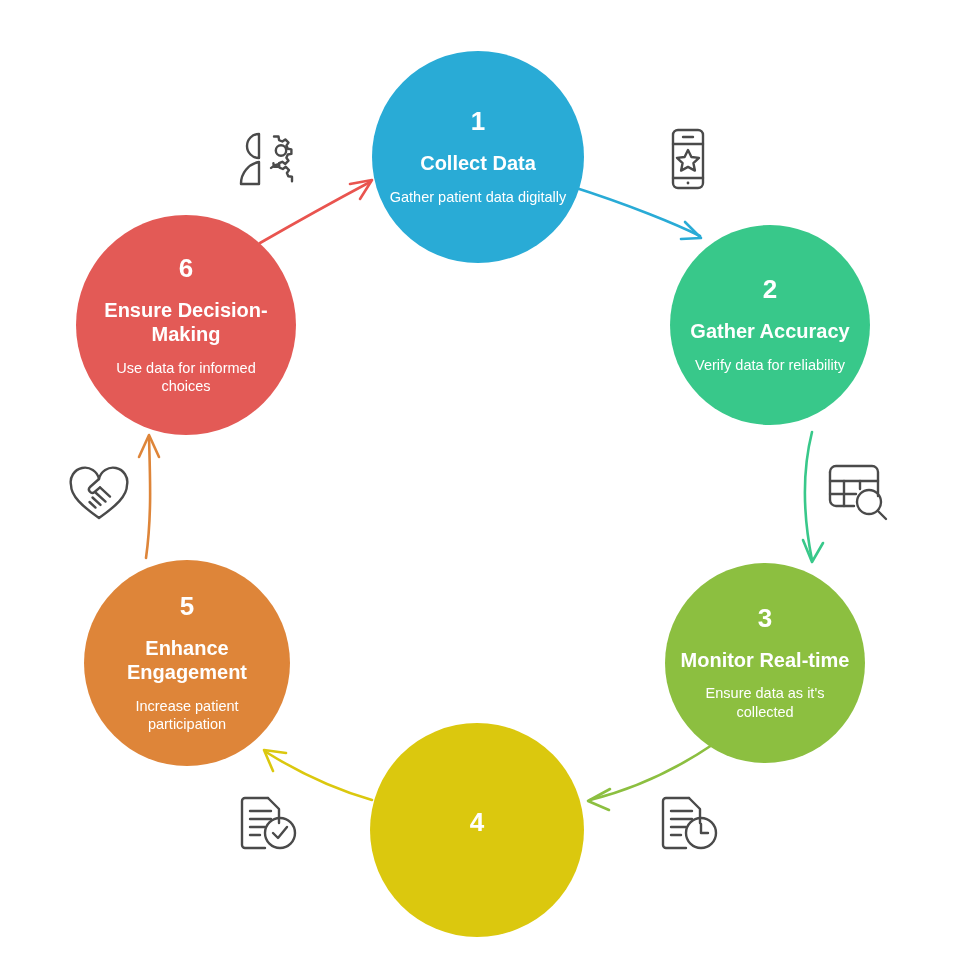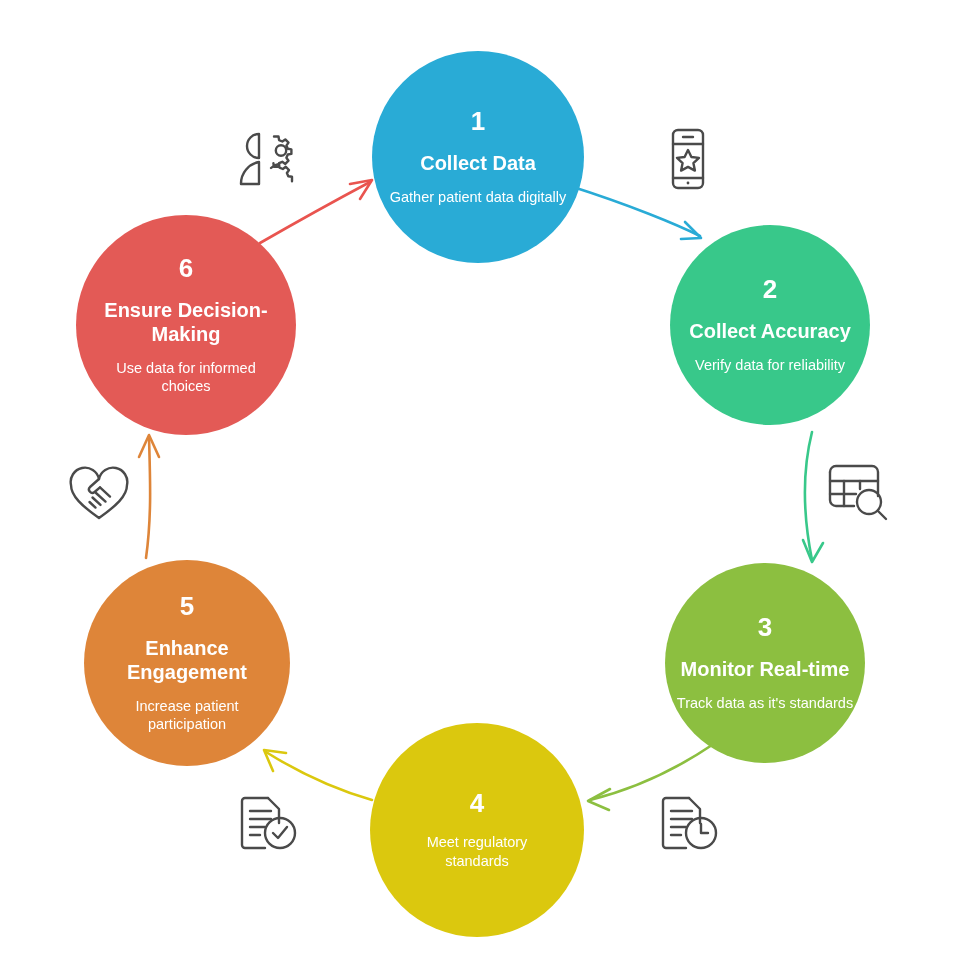--- a/index.html
+++ b/index.html
@@ -86,33 +86,32 @@
   </svg>
 
   <div class="node" style="left:372px;top:51px;width:212px;height:212px;background:#29abd6;">
     <div class="num">1</div>
     <div class="ttl">Collect Data</div>
     <div class="desc">Gather patient data digitally</div>
   </div>
 
   <div class="node" style="left:670px;top:225px;width:200px;height:200px;background:#38c88a;">
     <div class="num">2</div>
-    <div class="ttl">Collect Accuracy</div>
+    <div class="ttl">Gather Accuracy</div>
     <div class="desc">Verify data for reliability</div>
   </div>
 
   <div class="node" style="left:665px;top:563px;width:200px;height:200px;background:#8cbf40;">
     <div class="num">3</div>
     <div class="ttl">Monitor Real-time</div>
-    <div class="desc">Track data as it's standards</div>
+    <div class="desc">Ensure data as it's collected</div>
   </div>
 
   <div class="node" style="left:370px;top:723px;width:214px;height:214px;background:#dbc80e;">
     <div class="num">4</div>
-    <div class="desc" style="max-width:128px;">Meet regulatory standards</div>
   </div>
 
   <div class="node" style="left:84px;top:560px;width:206px;height:206px;background:#de8539;">
     <div class="num">5</div>
     <div class="ttl" style="max-width:120px;">Enhance Engagement</div>
     <div class="desc" style="max-width:136px;">Increase patient participation</div>
   </div>
 
   <div class="node" style="left:76px;top:215px;width:220px;height:220px;background:#e35a56;">
     <div class="num">6</div>

